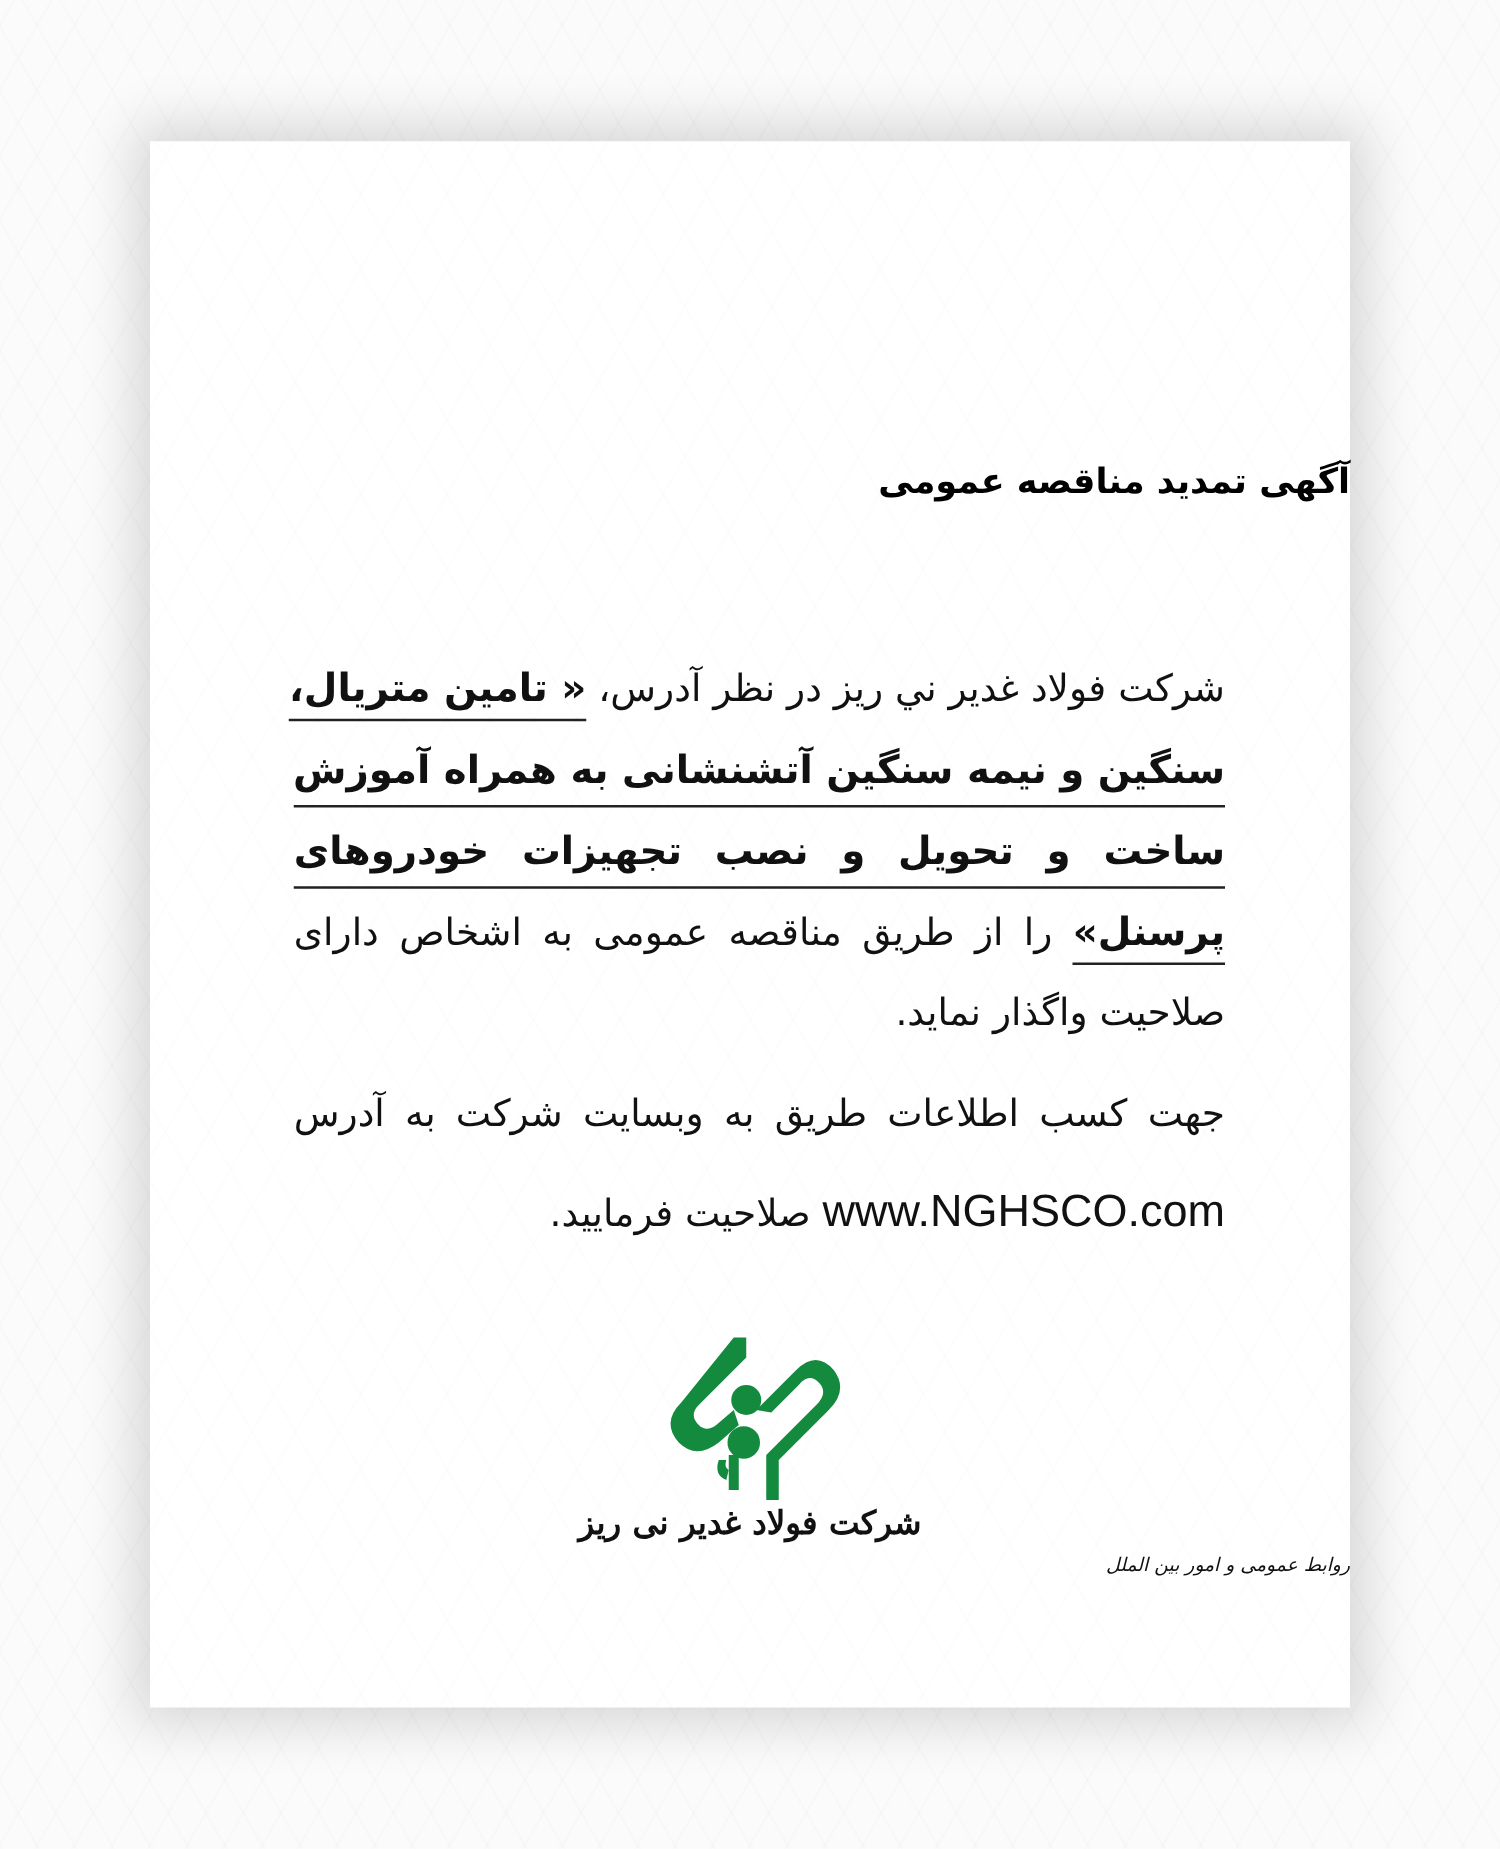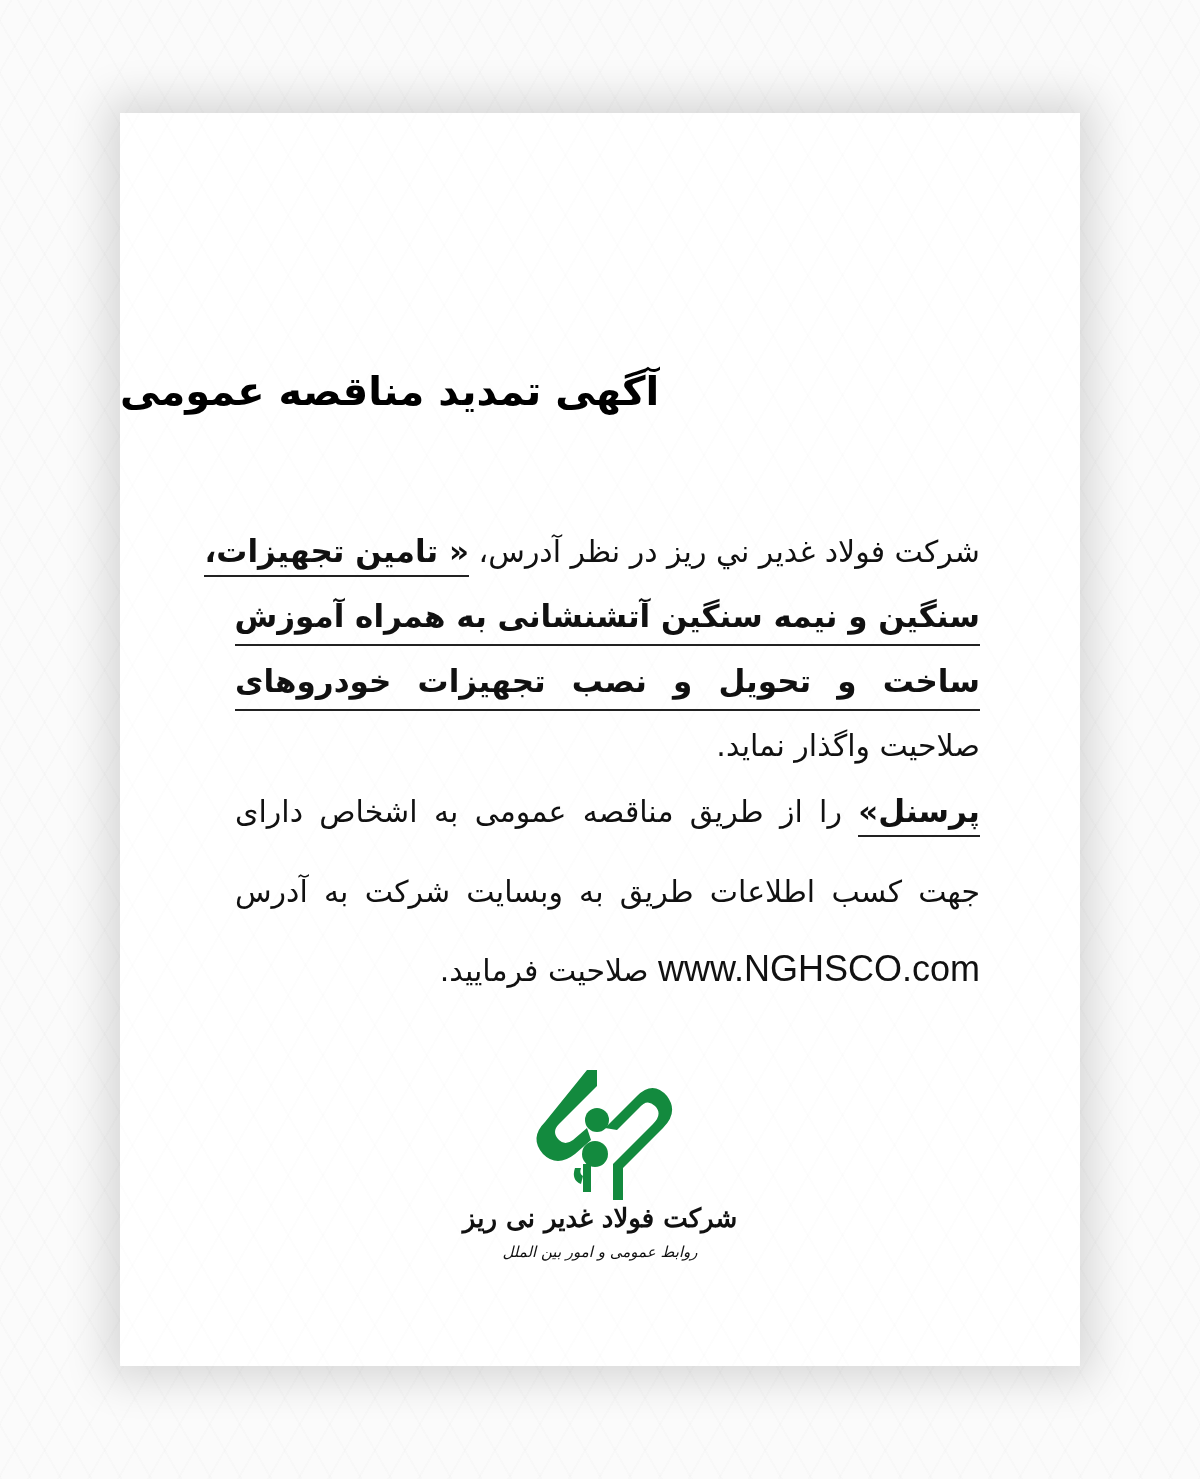--- a/index.html
+++ b/index.html
@@ -32,25 +32,25 @@
     background-image:
       repeating-linear-gradient(60deg, rgba(0,0,0,0.008) 0 2px, transparent 2px 30px),
       repeating-linear-gradient(-60deg, rgba(0,0,0,0.008) 0 2px, transparent 2px 30px);
     background-color: #ffffff;
   }
   .title {
     position: absolute;
     top: 255px;
     left: 0;
     right: 0;
-    text-align: left;
+    text-align: right;
     direction: rtl;
     font-family: "DejaVu Sans", sans-serif;
     font-weight: bold;
-    font-size: 40px;
+    font-size: 28px;
     color: #000;
     letter-spacing: 0px;
   }
   .body-text {
     position: absolute;
     top: 410px;
     left: 115px;
     width: 745px;
     direction: rtl;
     text-align: right;
@@ -108,53 +108,52 @@
     font-family: "DejaVu Serif", serif;
     font-weight: bold;
     font-size: 26px;
     color: #111;
   }
   .logo-sub {
     position: absolute;
     top: 1130px;
     left: 0;
     right: 0;
-    text-align: center;
     direction: rtl;
     font-family: "DejaVu Serif", serif;
     font-style: italic;
     font-size: 15px;
     color: #111;
   }
 </style>
 </head>
 <body>
 
 <div class="bg-pattern"></div>
 
 <div class="card">
 
   <div class="title">آگهی تمدید مناقصه عمومی</div>
 
   <div class="body-text">
     <span class="line">
       <span>شرکت فولاد غدیر ني ريز در نظر آدرس،</span>
-      <span class="bold ul">« تامین تجهیزات،</span>
+      <span class="bold ul">« تامین متریال،</span>
     </span>
     <span class="line bold">
       <span class="ul-full">سنگین و نیمه سنگین آتشنشانی به همراه آموزش</span>
     </span>
     <span class="line bold">
       <span class="ul-full">ساخت و تحویل و نصب تجهیزات خودروهای</span>
     </span>
-    <span class="line last-short">صلاحیت واگذار نماید.</span>
     <span class="line">
       <span class="bold ul">پرسنل»</span>
       <span>را از طریق مناقصه عمومی به اشخاص دارای</span>
     </span>
+    <span class="line last-short">صلاحیت واگذار نماید.</span>
 
     <div class="gap"></div>
 
     <span class="line">جهت کسب اطلاعات طریق به وبسایت شرکت به آدرس</span>
     <span class="line last-short" style="margin-top:12px;">
       <span class="url">www.NGHSCO.com</span>
       <span>صلاحیت فرمایید.</span>
     </span>
   </div>
 

